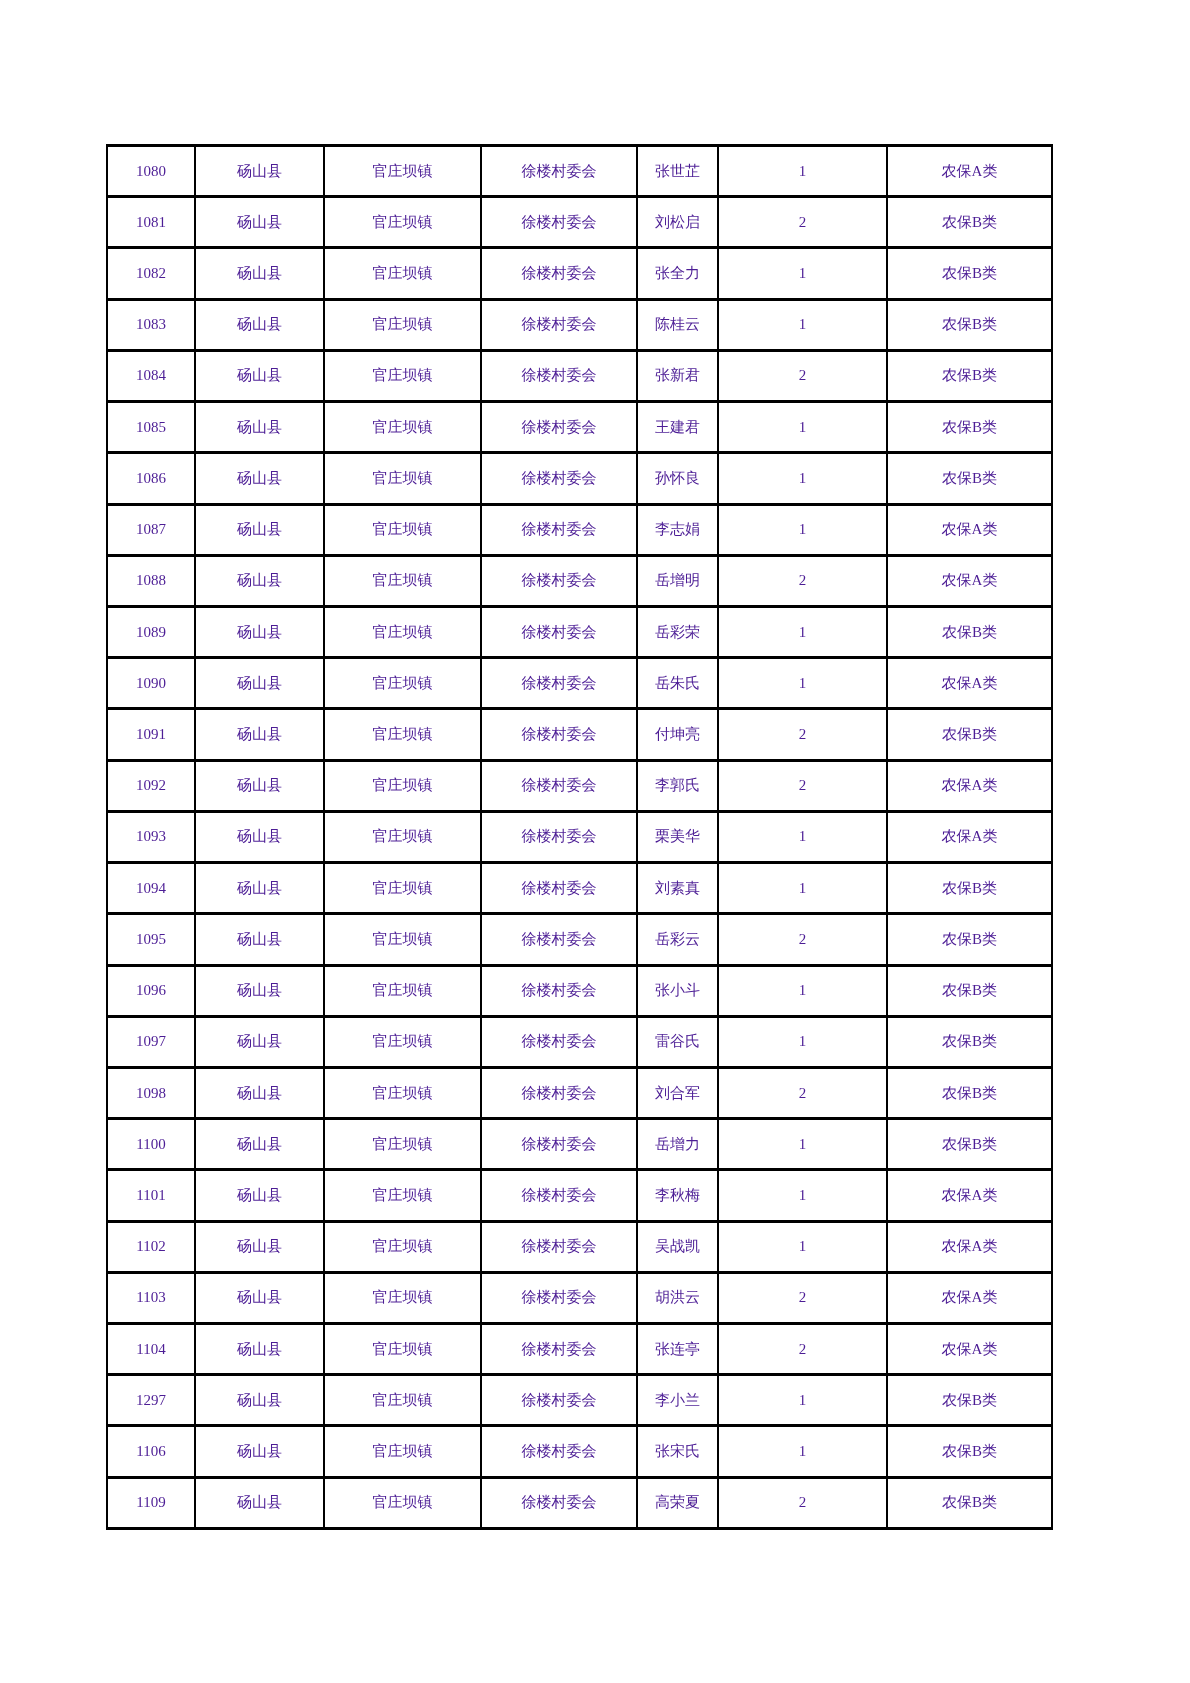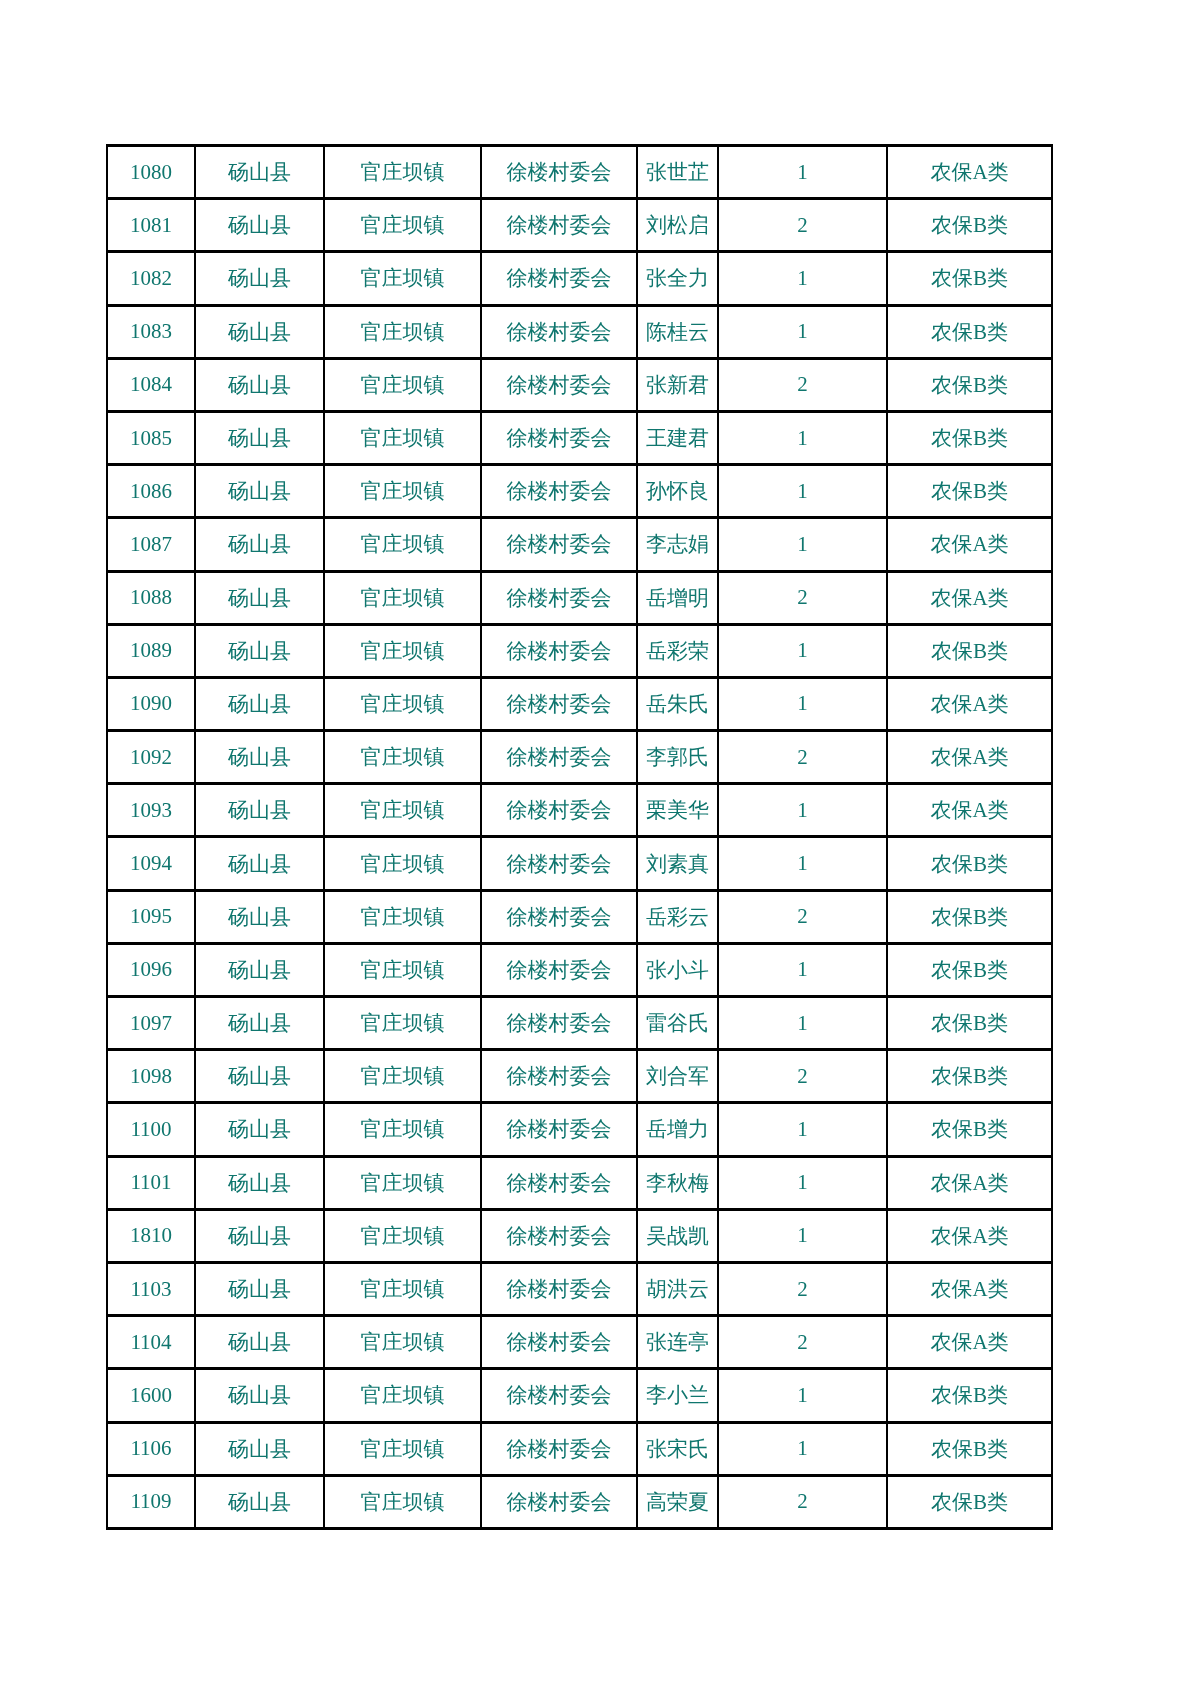--- a/index.html
+++ b/index.html
@@ -16,22 +16,22 @@
   }
   table.record-table {
     position: absolute;
     left: 106px;
     top: 144px;
     width: 945px;
     height: 1386px;
     border-collapse: collapse;
     table-layout: fixed;
     font-family: "Liberation Serif", "DejaVu Serif", serif;
-    font-size: 21px;
-    color: #0f766e;
+    font-size: 15px;
+    color: #4c1d95;
   }
   table.record-table td {
     border: 2px solid #000000;
     border-top-width: 3px;
     border-bottom-width: 3px;
     text-align: center;
     vertical-align: middle;
     padding: 0;
     overflow: hidden;
     white-space: nowrap;
@@ -148,20 +148,29 @@
         <tr>
           <td>1090</td>
           <td>砀山县</td>
           <td>官庄坝镇</td>
           <td>徐楼村委会</td>
           <td>岳朱氏</td>
           <td>1</td>
           <td>农保A类</td>
         </tr>
         <tr>
+          <td>1091</td>
+          <td>砀山县</td>
+          <td>官庄坝镇</td>
+          <td>徐楼村委会</td>
+          <td>付坤亮</td>
+          <td>2</td>
+          <td>农保B类</td>
+        </tr>
+        <tr>
           <td>1092</td>
           <td>砀山县</td>
           <td>官庄坝镇</td>
           <td>徐楼村委会</td>
           <td>李郭氏</td>
           <td>2</td>
           <td>农保A类</td>
         </tr>
         <tr>
           <td>1093</td>
@@ -229,21 +238,21 @@
         <tr>
           <td>1101</td>
           <td>砀山县</td>
           <td>官庄坝镇</td>
           <td>徐楼村委会</td>
           <td>李秋梅</td>
           <td>1</td>
           <td>农保A类</td>
         </tr>
         <tr>
-          <td>1810</td>
+          <td>1102</td>
           <td>砀山县</td>
           <td>官庄坝镇</td>
           <td>徐楼村委会</td>
           <td>吴战凯</td>
           <td>1</td>
           <td>农保A类</td>
         </tr>
         <tr>
           <td>1103</td>
           <td>砀山县</td>
@@ -256,21 +265,21 @@
         <tr>
           <td>1104</td>
           <td>砀山县</td>
           <td>官庄坝镇</td>
           <td>徐楼村委会</td>
           <td>张连亭</td>
           <td>2</td>
           <td>农保A类</td>
         </tr>
         <tr>
-          <td>1600</td>
+          <td>1297</td>
           <td>砀山县</td>
           <td>官庄坝镇</td>
           <td>徐楼村委会</td>
           <td>李小兰</td>
           <td>1</td>
           <td>农保B类</td>
         </tr>
         <tr>
           <td>1106</td>
           <td>砀山县</td>

